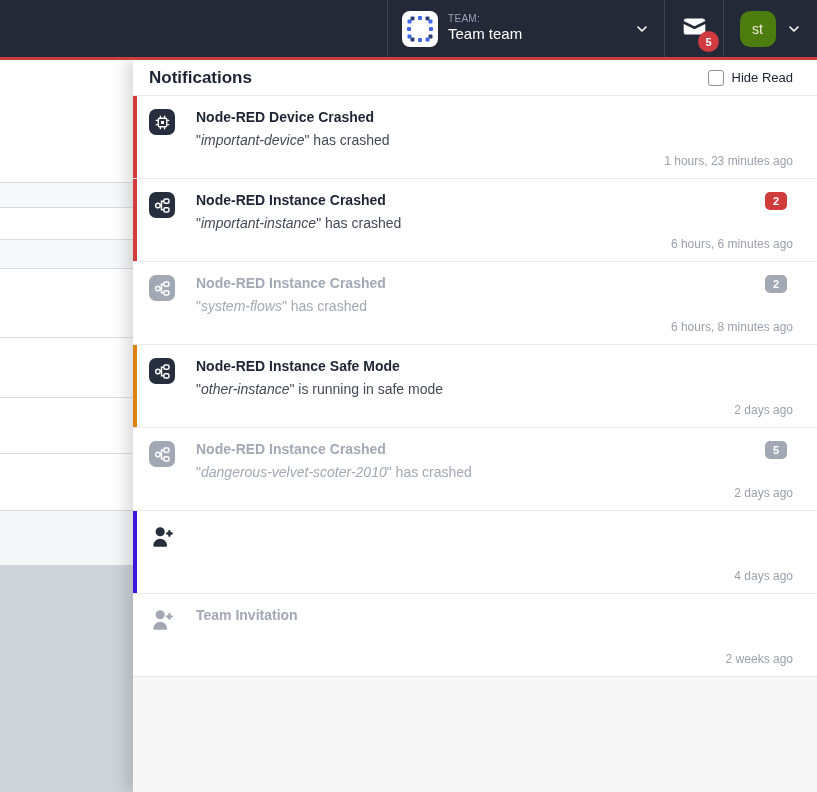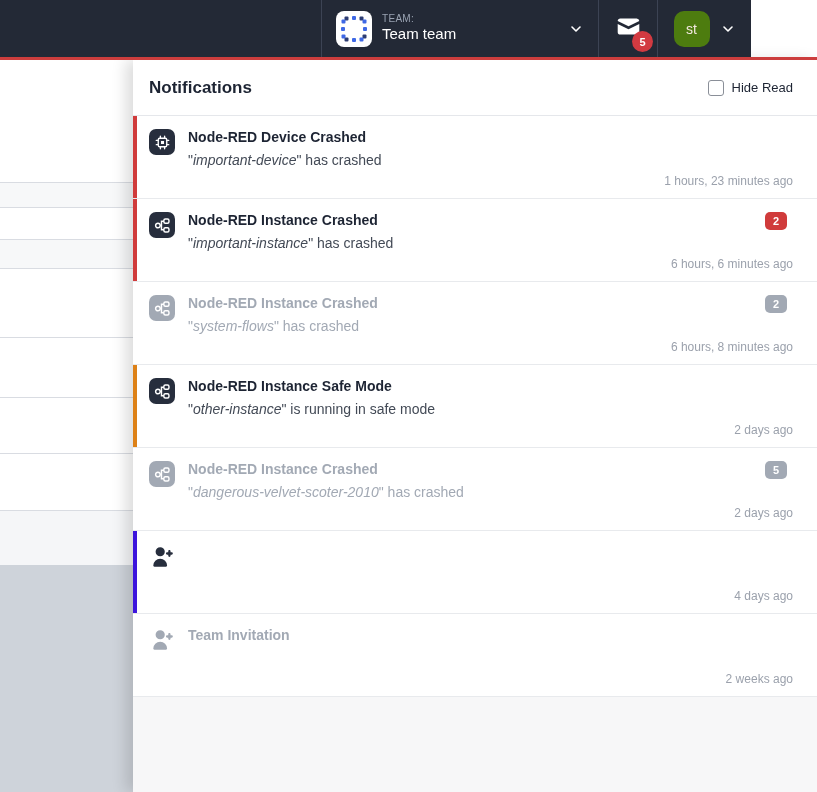--- a/index.html
+++ b/index.html
@@ -1,21 +1,21 @@
 <!DOCTYPE html>
 <html><head>
 <meta charset="utf-8">
 <style>
   * { margin:0; padding:0; box-sizing:border-box; }
   html,body { background:#fff; }
   body { font-family:"Liberation Sans", sans-serif; }
   .screen { position:relative; width:817px; height:792px; overflow:hidden; background:#fff; }
 
   
-  .navbar { position:absolute; top:0; left:0; width:751px; height:57px;
+  .navbar { position:absolute; top:0; left:0; width:817px; height:57px;
             background:#232936; display:flex; align-items:stretch; z-index:30; }
   .nav-spacer { flex:1; }
   .nav-team { width:277px; display:flex; align-items:center; gap:10px;
               padding:0 14px; border-left:1px solid #3c4354; cursor:pointer; }
   .team-icon svg { display:block; }
   .team-text { display:flex; flex-direction:column; line-height:1.25; flex:1; }
   .team-label { font-size:10px; color:#9aa3b2; letter-spacing:.3px; }
   .team-name { font-size:15px; color:#ffffff; }
   .nav-mail { width:60px; position:relative; display:flex; align-items:center; justify-content:center;
               border-left:1px solid #3c4354; border-right:1px solid #3c4354; cursor:pointer; }
@@ -31,35 +31,35 @@
   .red-bar { position:absolute; top:57px; left:0; width:817px; height:3px; background:#cc3d3d; z-index:25; }
 
   
   .background { position:absolute; top:60px; left:0; width:817px; height:732px; background:#fff; z-index:1; }
   .bg-band { position:absolute; left:0; width:100%; }
   .bg-line { position:absolute; left:0; width:100%; height:1px; background:#d9dce2; }
 
   
   .panel { position:absolute; top:60px; left:133px; width:684px; height:732px;
            background:#f7f7f8; z-index:10; box-shadow:-7px 0 14px rgba(0,0,0,.14); }
-  .panel-header { height:56px; background:#fff; border-bottom:1px solid #e5e7eb;
+  .panel-header { height:36px; background:#fff; border-bottom:1px solid #e5e7eb;
                   display:flex; align-items:center; justify-content:space-between; padding:0 24px 0 16px; }
   .panel-title { font-size:17px; font-weight:700; color:#1d2433; }
   .hide-read { display:flex; align-items:center; gap:8px; font-size:13px; color:#1d2433; cursor:pointer; }
   .checkbox { width:16px; height:16px; border:1px solid #8a8f98; border-radius:3px; background:#fff; display:inline-block; }
 
   .notif { position:relative; height:83px; background:#fff; border-bottom:1px solid #e8eaed;
            display:flex; align-items:flex-start; padding:13px 24px 10px 16px; cursor:pointer; }
   .accent { position:absolute; left:0; top:0; width:4px; height:100%; background:transparent; }
   .nicon { flex:0 0 auto; margin-right:13px; display:flex; align-items:center; justify-content:center; }
   .nicon.boxed { width:26px; height:26px; border-radius:7px; background:#272e3d; color:#fff; }
   .nicon.bare { width:26px; height:26px; color:#272e3d; }
   .notif.read .nicon.boxed { background:#a2a9b4; }
   .notif.read .nicon.bare { color:#a2a9b4; }
-  .nmain { flex:1; min-width:0; padding-top:0px; }
+  .nmain { flex:1; min-width:0; padding-top:0px;margin-left:8px; }
   .ntitle { font-size:14px; font-weight:700; color:#1d2433; }
   .nmsg { margin-top:7px; font-size:14px; color:#434a56; }
   .nmsg em { font-style:italic; }
   .notif.read .ntitle, .notif.read .nmsg { color:#a2a9b4; }
   .nbadge { position:absolute; top:13px; right:30px; min-width:22px; height:18px; padding:0 6px;
             border-radius:5px; background:#d03b3b; color:#fff; font-size:11px; font-weight:700;
             display:flex; align-items:center; justify-content:center; }
   .notif.read .nbadge { background:#a2a9b4; }
   .ntime { position:absolute; right:24px; bottom:10px; font-size:12px; color:#9ba1ac; }
 </style>

